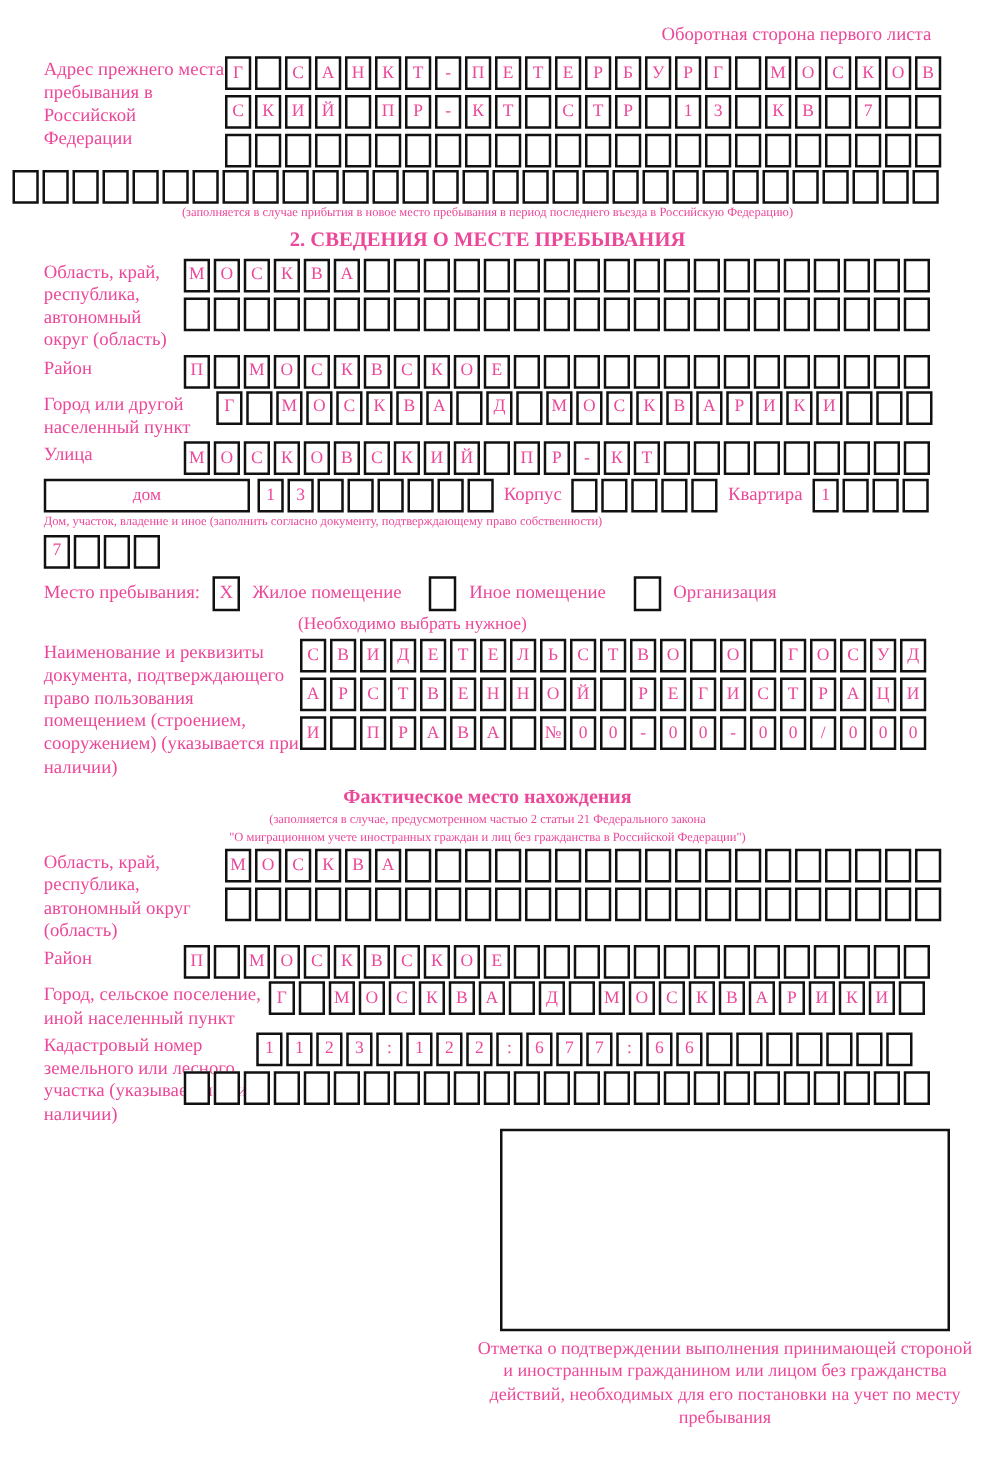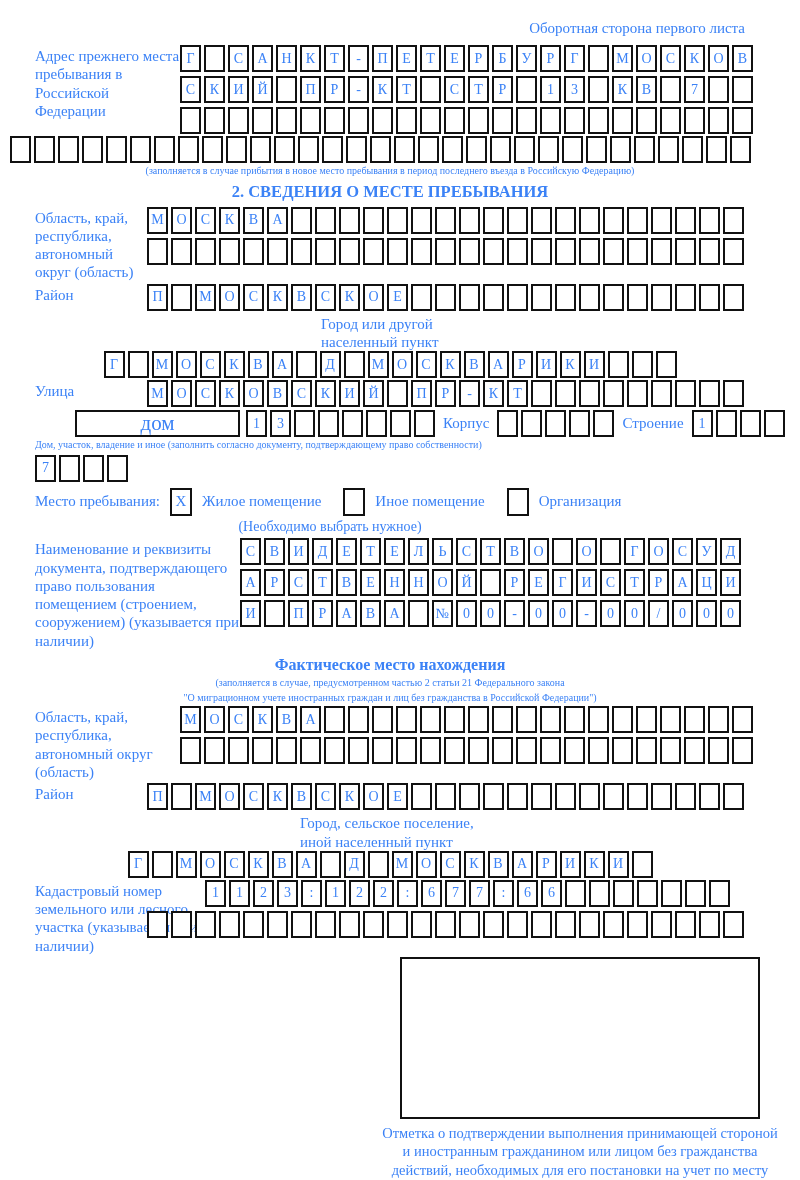--- a/index.html
+++ b/index.html
@@ -1,45 +1,45 @@
 <!DOCTYPE html>
 <html><head>
 <meta charset="utf-8">
 <style>
   * { box-sizing: border-box; }
   html,body { margin:0; padding:0; background:#ffffff; }
   .page {
     width:800px; height:1180px; overflow:hidden; position:relative;
-    background:#ffffff; color:#3b82f6;
+    background:#ffffff; color:#ec4899;
     font-family:"Liberation Serif","DejaVu Serif",serif;
     padding:20px 55px 10px 35px;
   }
   .corner { text-align:right; font-size:15px; margin-bottom:8px; }
   .bleed { margin-left:-25px; margin-right:-45px; text-align:center; }
   .h2 { font-weight:bold; font-size:16.5px; margin:4px 0 5px; }
   .h3 { font-weight:bold; font-size:16px; margin:6px 0 3px; }
   .note { font-size:10px; line-height:1.25; margin:1px 0 2px; }
   .frow { display:flex; align-items:flex-start; margin-bottom:2px; }
-  .frow.vcenter { align-items:center;flex-direction:column; }
+  .frow.vcenter { align-items:flex-start; }
   .flabel { font-size:15px; line-height:1.22; flex-shrink:0; padding-top:2px; }
   .w145{width:145px;} .w112{width:112px;} .w138{width:138px;}
   .w180{width:180px;} .w170{width:170px;} .w205{width:205px;}
   .rows { display:flex; flex-direction:column; gap:4px; }
   .cells { display:flex; gap:3px; }
   .cell {
     width:21px; height:27px; border:2px solid #111; flex-shrink:0;
     display:flex; align-items:center; justify-content:center;
     font-size:14px; line-height:1; background:#fff;
   }
   .fullrow { margin-left:-25px; margin-top:2px; margin-bottom:2px; }
   .offset-left { margin-left:-58px; }
   .hrow { display:flex; align-items:center; margin:3px 0 2px; }
   .widebox {
     height:27px; border:2px solid #111; display:flex; align-items:center;
-    justify-content:center; font-size:21px; flex-shrink:0;margin-left:40px;
+    justify-content:center; font-size:14px; flex-shrink:0;
   }
   .wb-dom { width:165px; margin-right:6px; }
   .wb-kv  { width:200px; margin-right:6px; }
   .inline-label { font-size:15px; margin:0 8px; white-space:nowrap; }
   .stayrow { display:flex; align-items:center; margin:6px 0 2px; font-size:15px; }
   .stay-label { margin-right:10px; }
   .chk {
     width:22px; height:28px; border:2px solid #111; display:flex;
     align-items:center; justify-content:center; font-size:15px;
     margin-right:10px; flex-shrink:0;
@@ -348,21 +348,21 @@
         <div class="cell"></div>
       </div>
     <div class="inline-label">Корпус</div>
     <div class="cells">
         <div class="cell"></div>
         <div class="cell"></div>
         <div class="cell"></div>
         <div class="cell"></div>
         <div class="cell"></div>
       </div>
-    <div class="inline-label">Строение</div>
+    <div class="inline-label">Квартира</div>
     <div class="cells">
         <div class="cell">1</div>
         <div class="cell"></div>
         <div class="cell"></div>
         <div class="cell"></div>
       </div>
   </div>
   <div class="note">Дом, участок, владение и иное (заполнить согласно документу, подтверждающему право собственности)</div>
 
   <div class="hrow">

